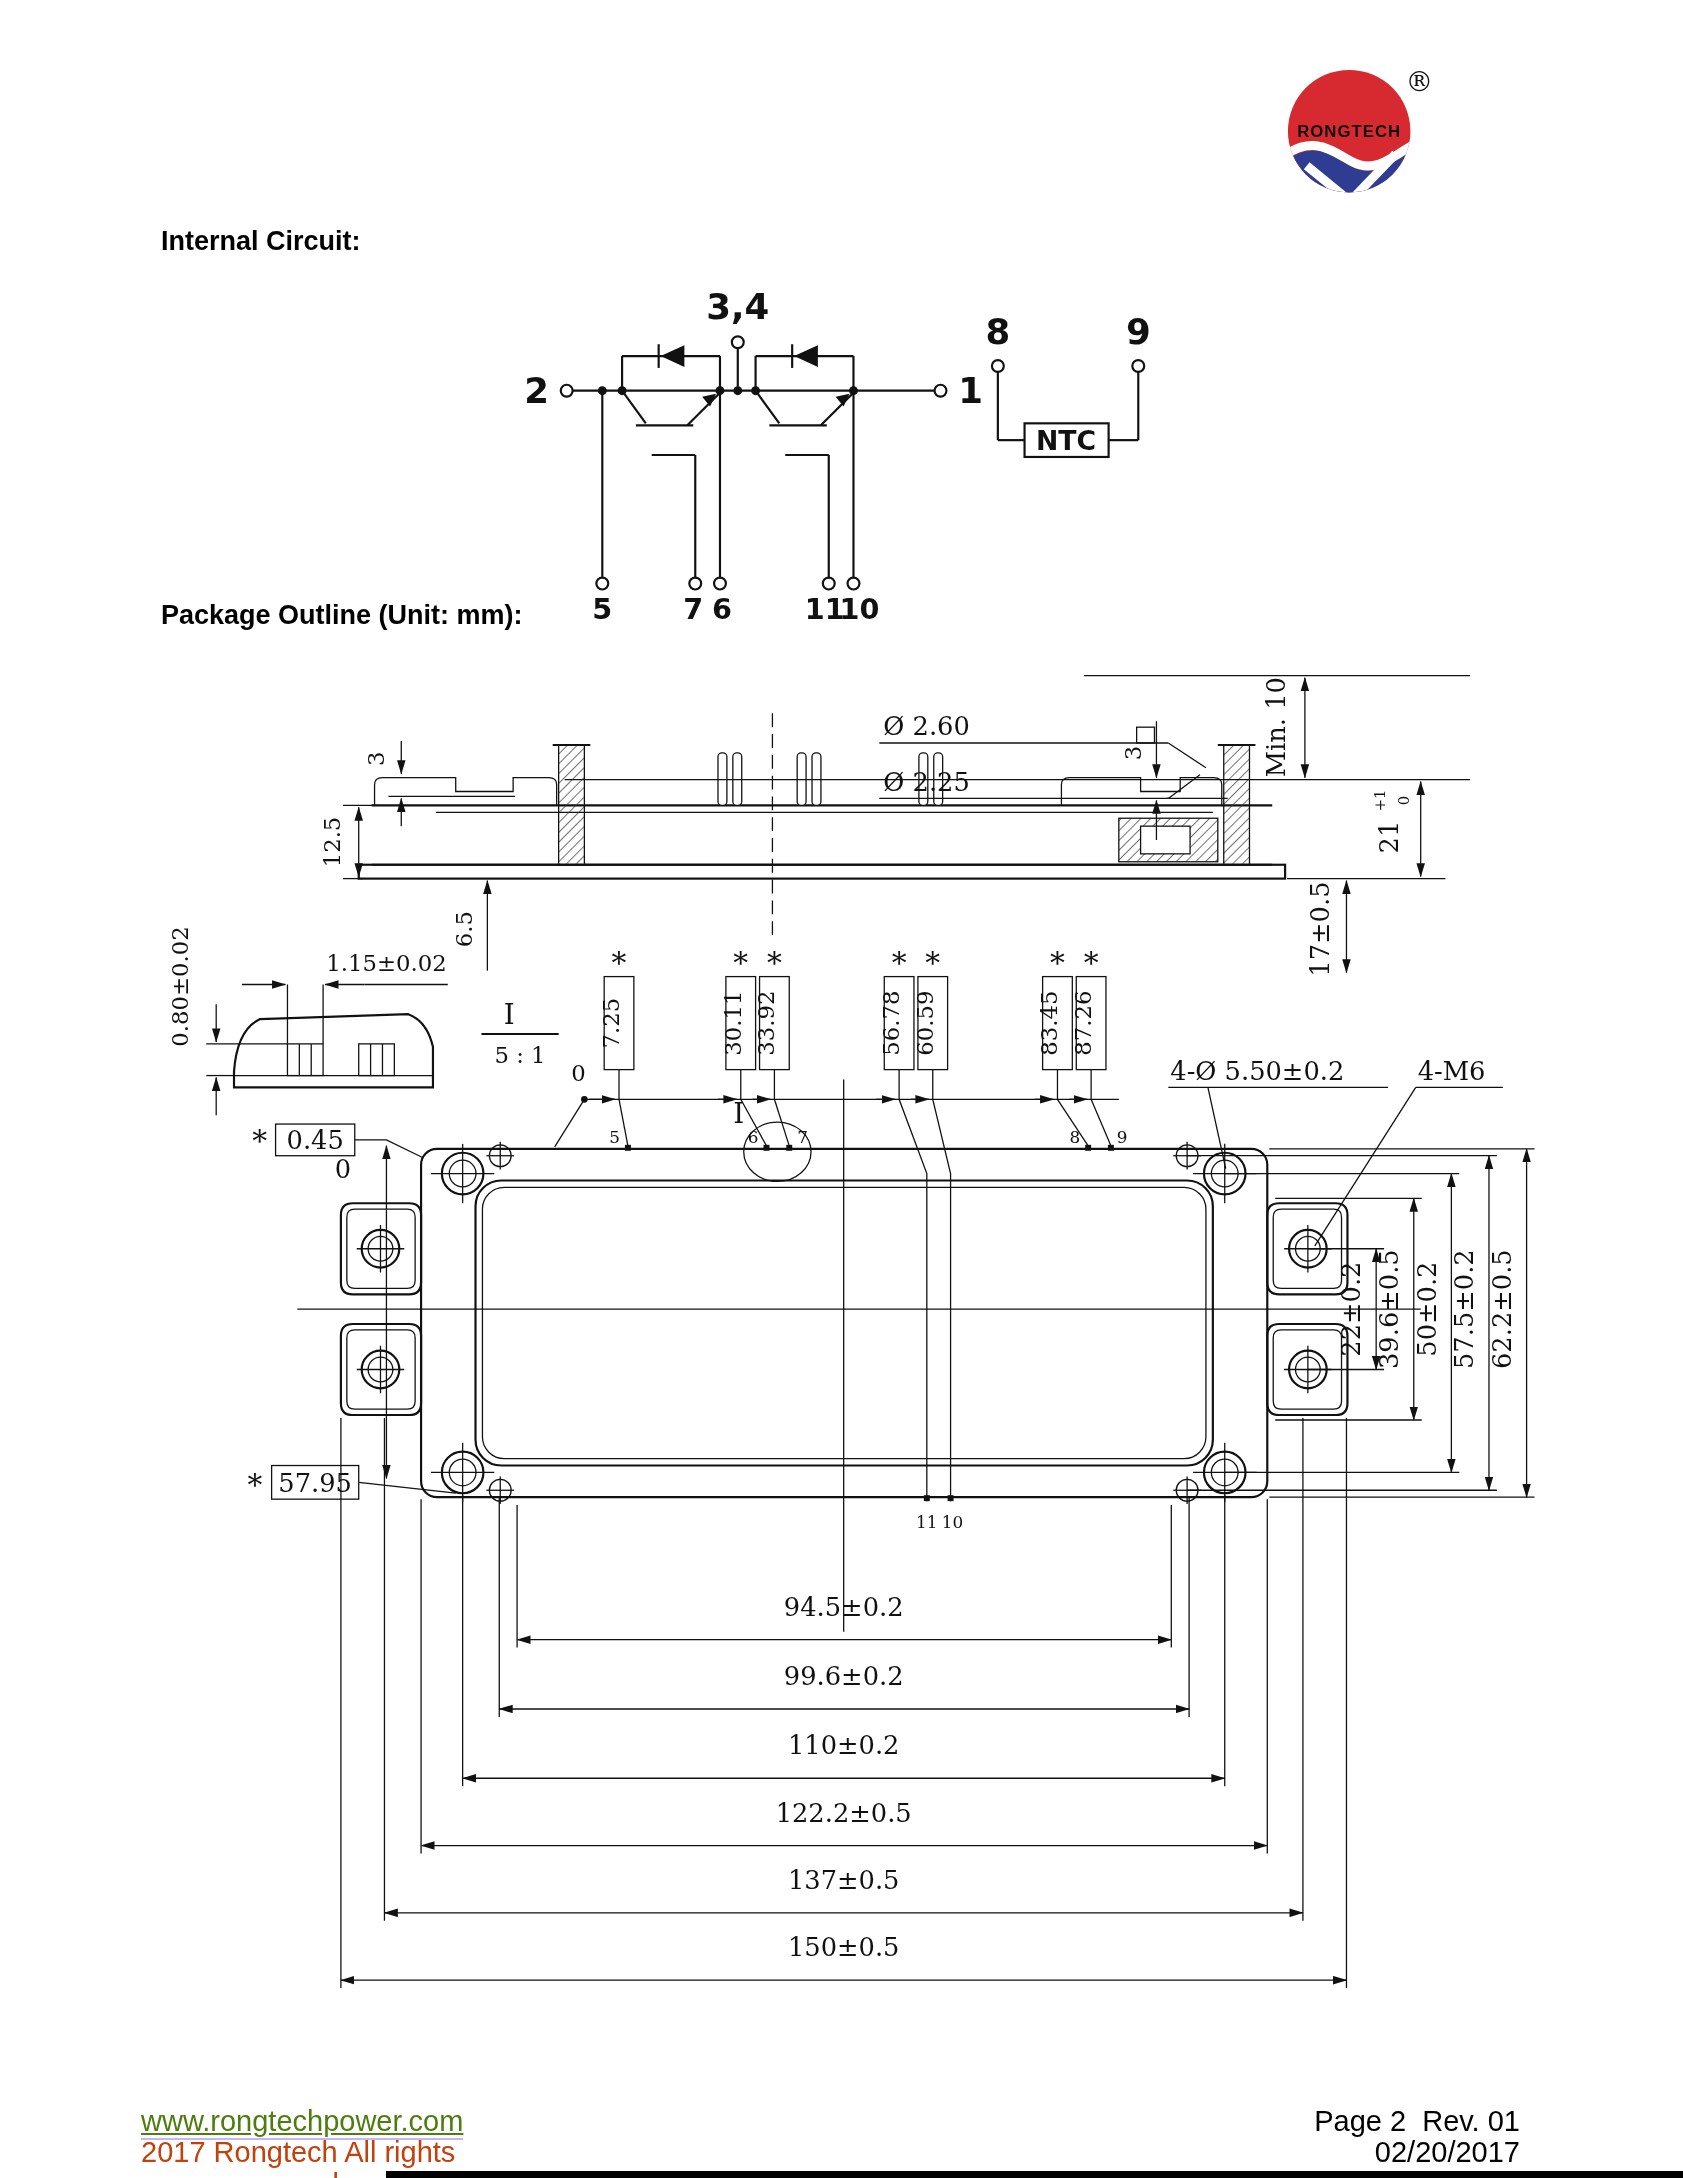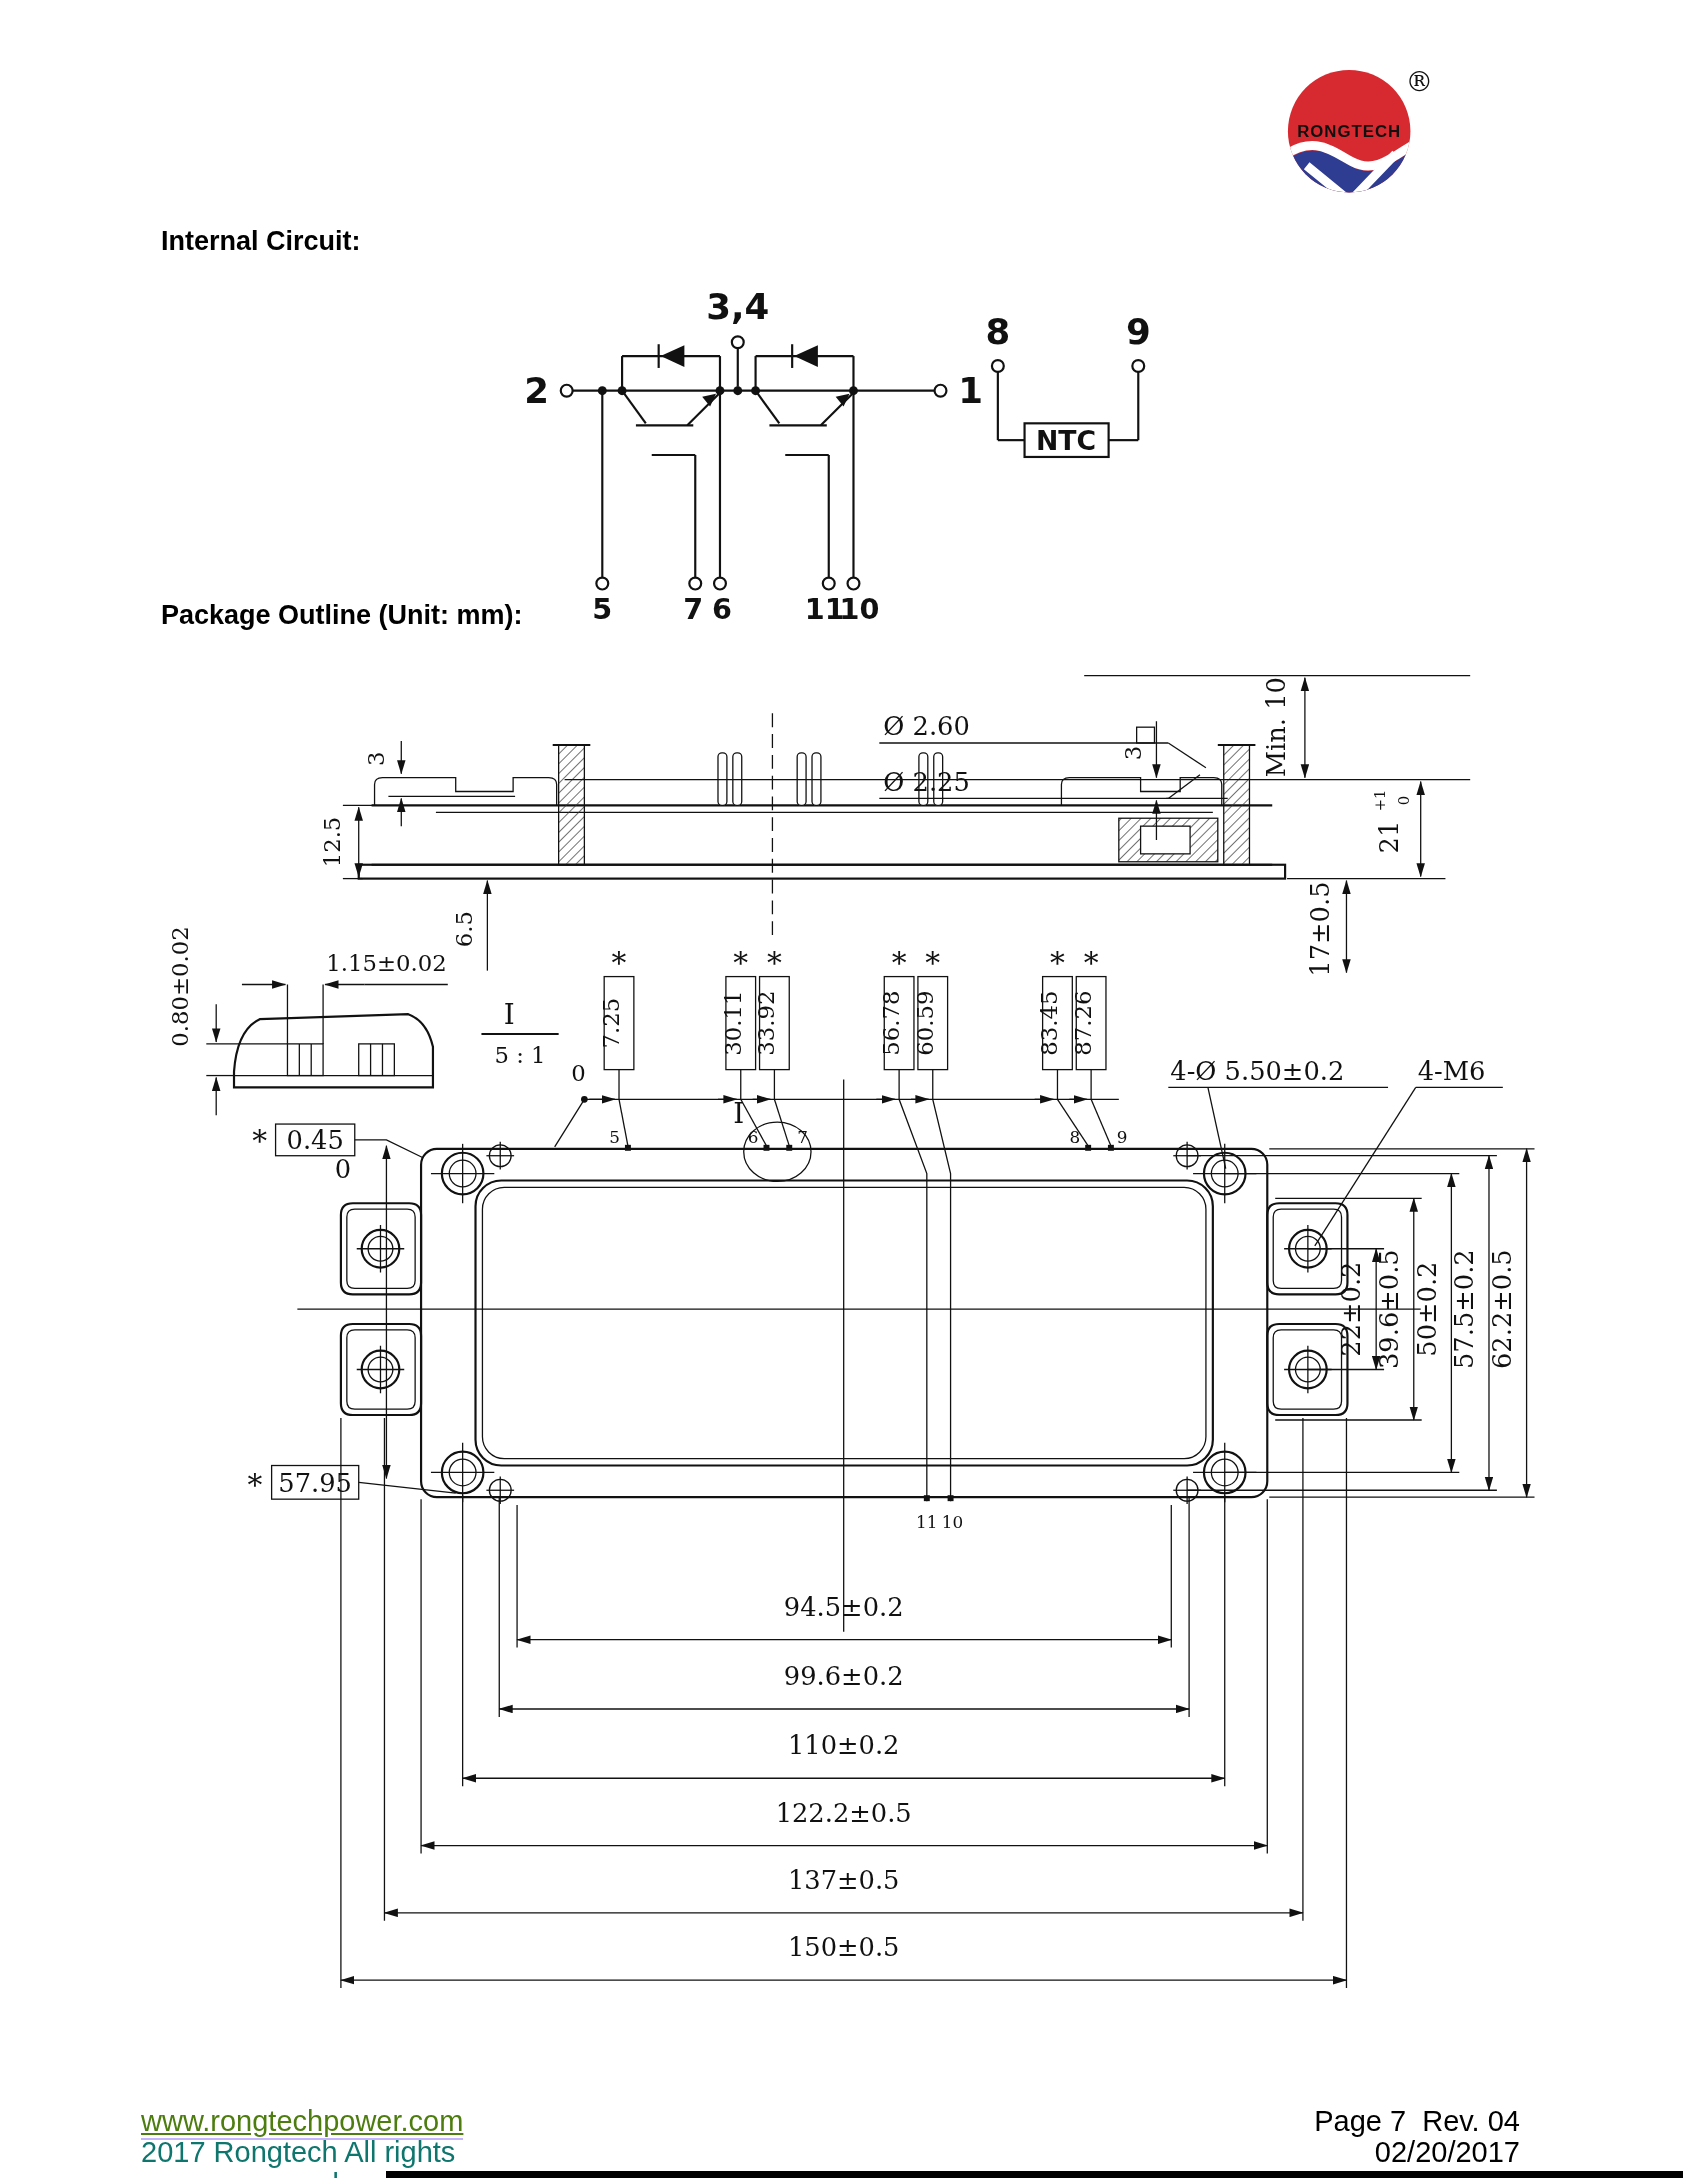--- a/index.html
+++ b/index.html
@@ -18,21 +18,21 @@
   .dts{font:15px "DejaVu Serif",serif;}
   .star{font:30px "DejaVu Serif",serif;}
   .pl{font:17px "DejaVu Serif",serif;}
   .sec{font:28px "DejaVu Serif",serif;}
   .ct{font:600 36px "DejaVu Sans",sans-serif;}
   .cb{font:600 29px "DejaVu Sans",sans-serif;}
   .ntct{font:600 27px "DejaVu Sans",sans-serif;}
   .logotext{font:bold 17px "Liberation Sans",sans-serif;letter-spacing:1px;}
   .regmark{font:28px "DejaVu Serif",serif;}
   .footer-link{font-size:29px;color:#4d7c0f;border-bottom:2px solid #c4b5fd;}
-  .footer-text{font-size:29px;color:#0f766e;}
+  .footer-text{font-size:29px;color:#c2410c;}
   .footer-right{font-size:29px;color:#000;white-space:pre;}
   .bottom-bar{background:#000;}
 </style>
 </head>
 <body>
 
 <svg class="abs" style="left:1279px;top:61px;" width="168" height="163" viewBox="0 0 170 165">
   <defs>
     <clipPath id="logoclip">
         <circle cx="71" cy="71" r="62"></circle>
@@ -458,16 +458,16 @@
     <line class="s1" x1="204" y1="792" x2="204" y2="1368"></line>
       <line class="s1" x1="1220" y1="792" x2="1220" y2="1368"></line>
     <text class="dt2" x="712" y="1336" text-anchor="middle">150±0.5</text>
     <line class="s1" x1="204" y1="1360" x2="1220" y2="1360" marker-start="url(#ar)" marker-end="url(#ar)"></line>
   </g>
 </svg>
 
 <a class="abs footer-link" style="left:141px;top:2105px;" href="#">www.rongtechpower.com</a>
 <div class="abs footer-text" style="left:141px;top:2136px;">2017 Rongtech All rights</div>
 <div class="abs footer-text" style="left:226px;top:2168px;">reserved.</div>
-<div class="abs footer-right" style="right:163px;top:2105px;text-align:right;">Page 7  Rev. 04</div>
+<div class="abs footer-right" style="right:163px;top:2105px;text-align:right;">Page 2  Rev. 01</div>
 <div class="abs footer-right" style="right:163px;top:2136px;text-align:right;">02/20/2017</div>
 <div class="abs bottom-bar" style="left:386px;top:2171px;width:1297px;height:7px;"></div>
 
 
 </body></html>

